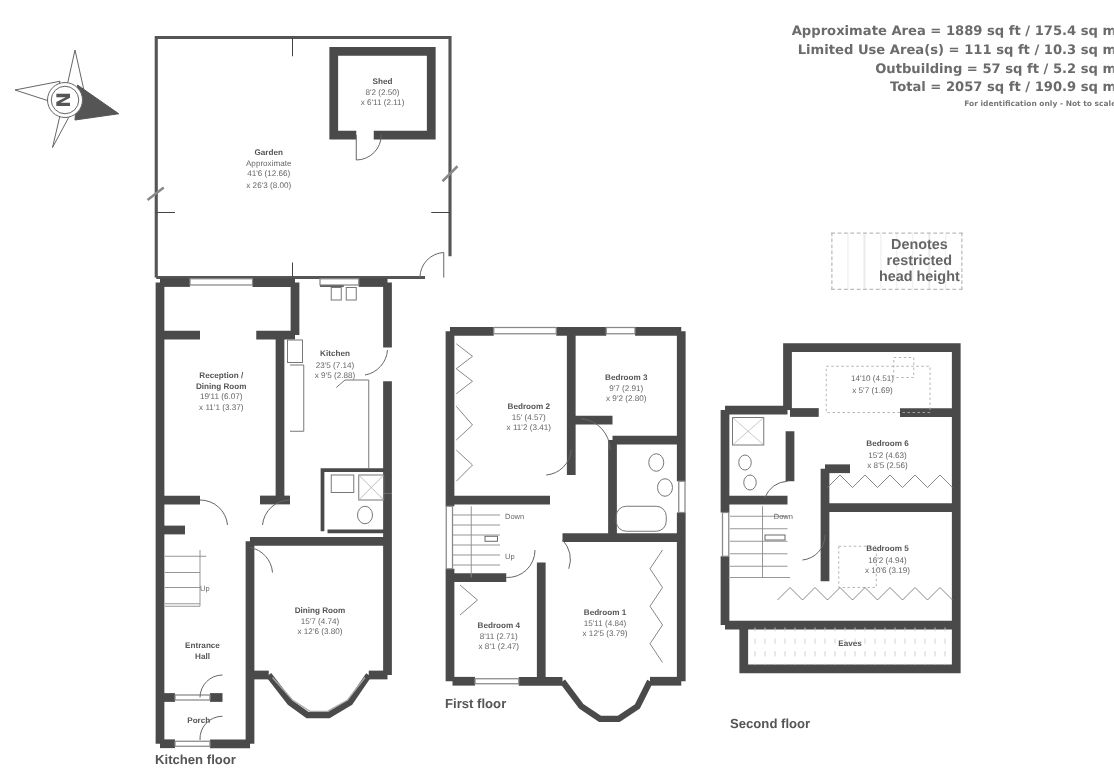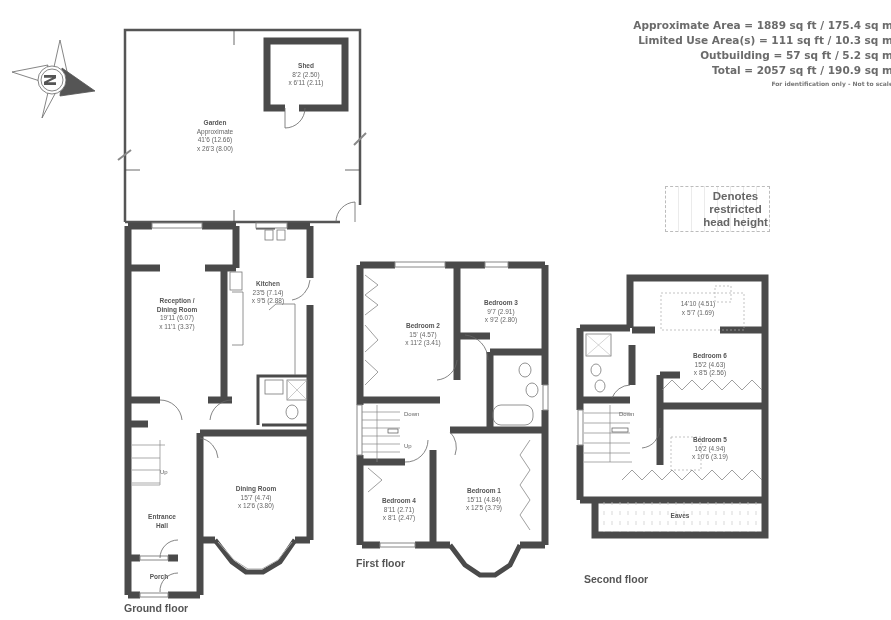--- a/index.html
+++ b/index.html
@@ -291,21 +291,21 @@
   <div>x 12'6 (3.80)</div>
 </div>
 <div class="room-label" style="left:162px; top:513px;">
   <div class="name">Entrance</div>
   <div class="name">Hall</div>
 </div>
 <div class="room-label" style="left:159px; top:573px;">
   <div class="name">Porch</div>
 </div>
 <div class="small-label" style="left:160px; top:469px;">Up</div>
-<div class="floor-label" style="left:124px; top:602px;">Ground floor</div>
+<div class="floor-label" style="left:124px; top:602px;">Kitchen floor</div>
 
 <div class="room-label" style="left:423px; top:322px;">
   <div class="name">Bedroom 2</div>
   <div>15' (4.57)</div>
   <div>x 11'2 (3.41)</div>
 </div>
 <div class="room-label" style="left:501px; top:299px;">
   <div class="name">Bedroom 3</div>
   <div>9'7 (2.91)</div>
   <div>x 9'2 (2.80)</div>

